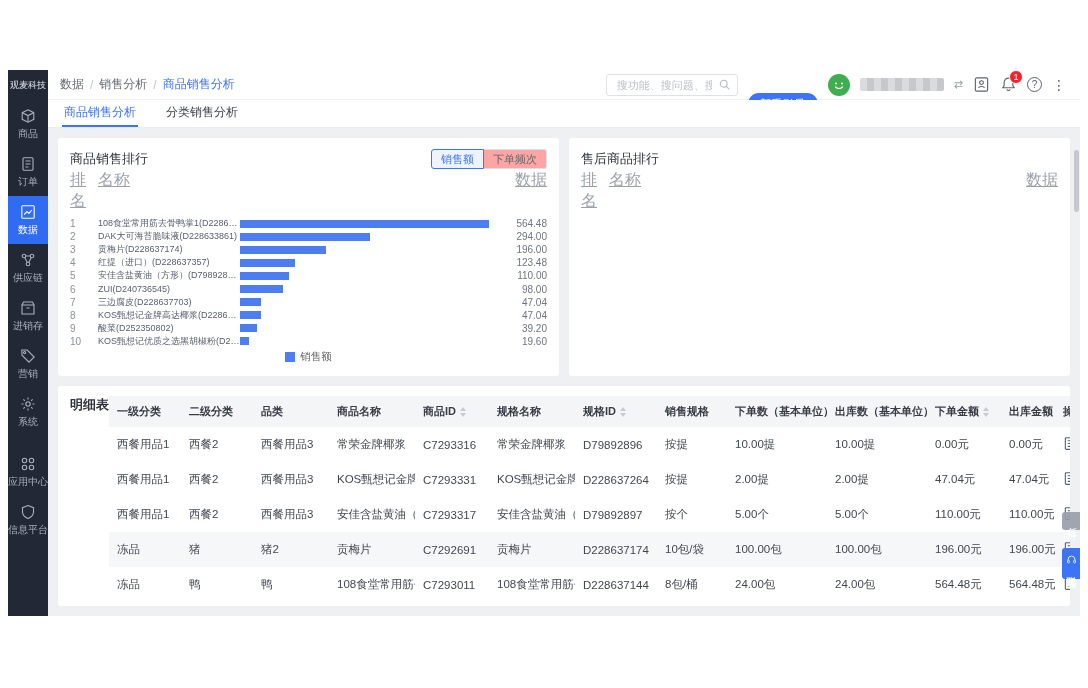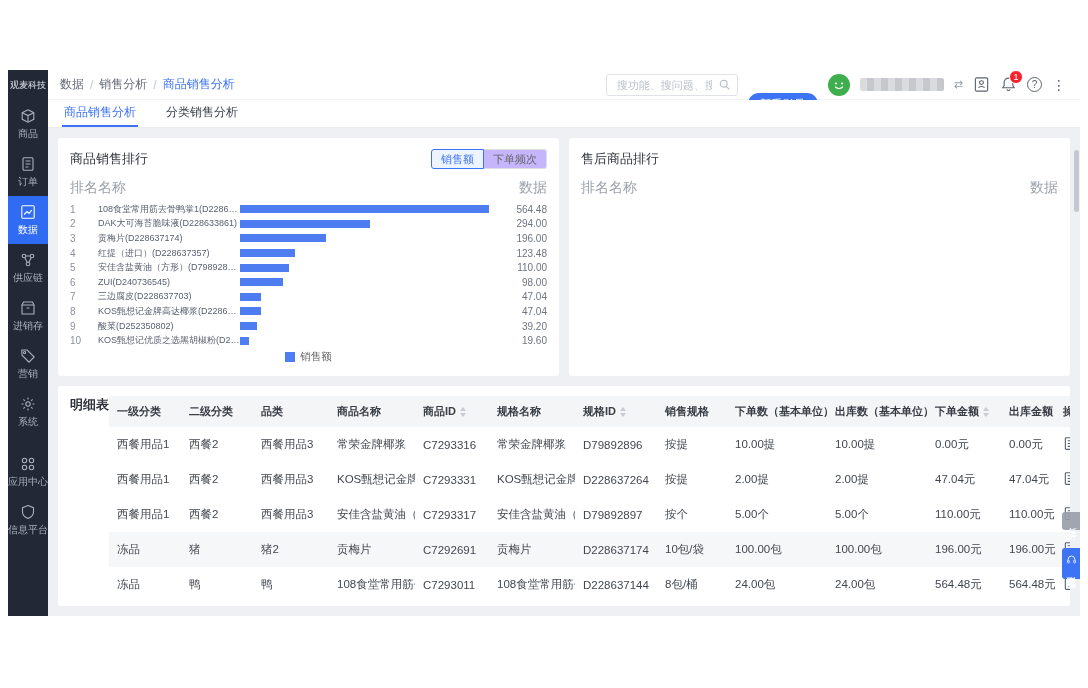--- a/index.html
+++ b/index.html
@@ -47,25 +47,25 @@
   .tab.active{color:#3d73f5;border-bottom-color:#3d73f5;}
 
   
   .content{flex:1;padding:10px;display:flex;flex-direction:column;gap:10px;min-height:0;}
   .cards-row{display:flex;gap:10px;height:238px;flex-shrink:0;}
   .card{background:#fff;border-radius:3px;}
   .chart-card,.empty-card{flex:1;padding:10px 12px;display:flex;flex-direction:column;min-width:0;}
   .card-head{display:flex;justify-content:space-between;align-items:center;height:22px;flex-shrink:0;}
   .card-title{font-size:13px;font-weight:normal;color:#2e323a;}
   .toggle{display:flex;}
-  .tg{font-size:11px;padding:2px 9px;border:1px solid #dcdfe5;color:#666;background:#c4b5fd;cursor:pointer;line-height:14px;}
+  .tg{font-size:11px;padding:2px 9px;border:1px solid #dcdfe5;color:#666;background:#fca5a5;cursor:pointer;line-height:14px;}
   .tg:first-child{border-radius:3px 0 0 3px;}
   .tg:last-child{border-radius:0 3px 3px 0;border-left:none;}
   .tg.active{color:#3d73f5;border-color:#3d73f5;background:#eef4ff;}
-  .list-header{display:flex;font-size:14px;color:#9ba1ab;margin-top:9px;padding-bottom:5px;flex-shrink:0;}
+  .list-header{display:flex;font-size:16px;color:#9ba1ab;padding-bottom:5px;flex-shrink:0;text-decoration:underline;}
   .lh-rank{width:28px;}
   .lh-name{flex:1;}
   .lh-value{width:52px;text-align:right;}
   .chart-rows{flex:1;display:flex;flex-direction:column;justify-content:space-between;min-height:0;}
   .chart-row{display:flex;align-items:center;height:15px;font-size:9px;}
   .c-rank{width:28px;color:#8b919c;font-size:10px;}
   .c-name{width:142px;color:#596070;white-space:nowrap;overflow:hidden;text-overflow:ellipsis;flex-shrink:0;}
   .c-track{flex:1;height:8px;margin-right:10px;}
   .c-bar{display:block;height:8px;background:#4e7df2;}
   .c-val{width:48px;text-align:right;color:#6e7480;font-size:10px;}

